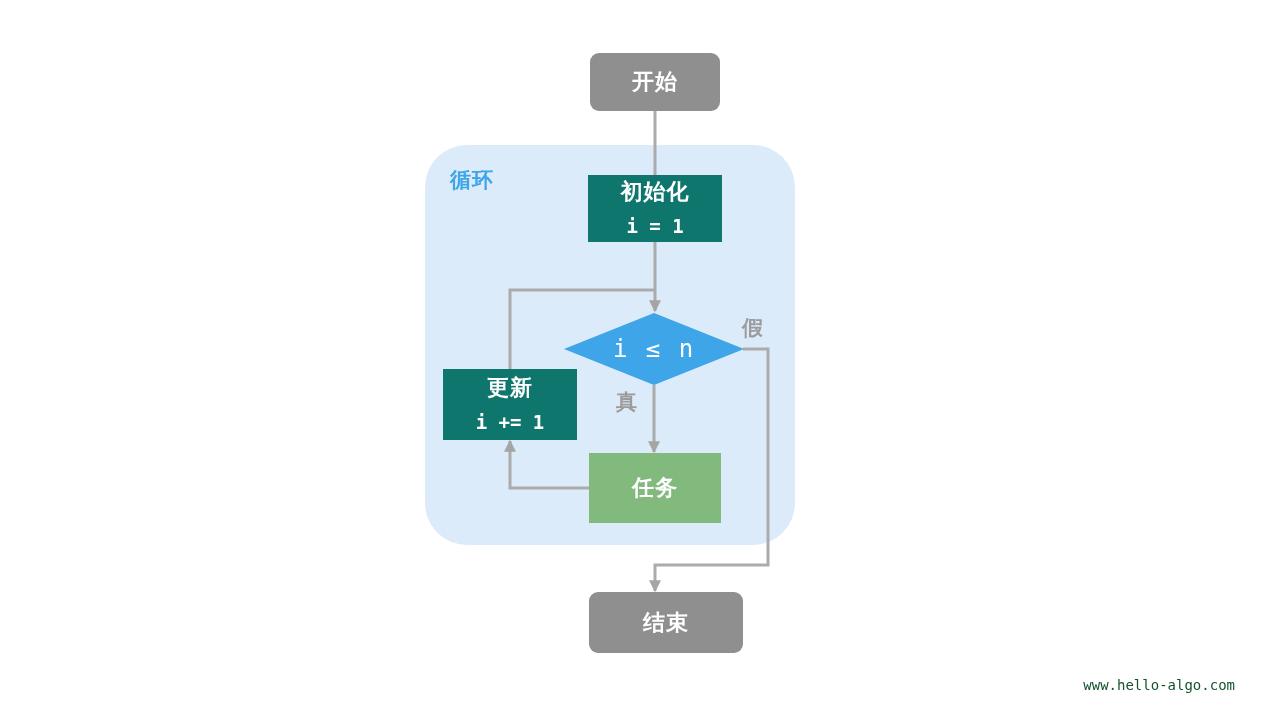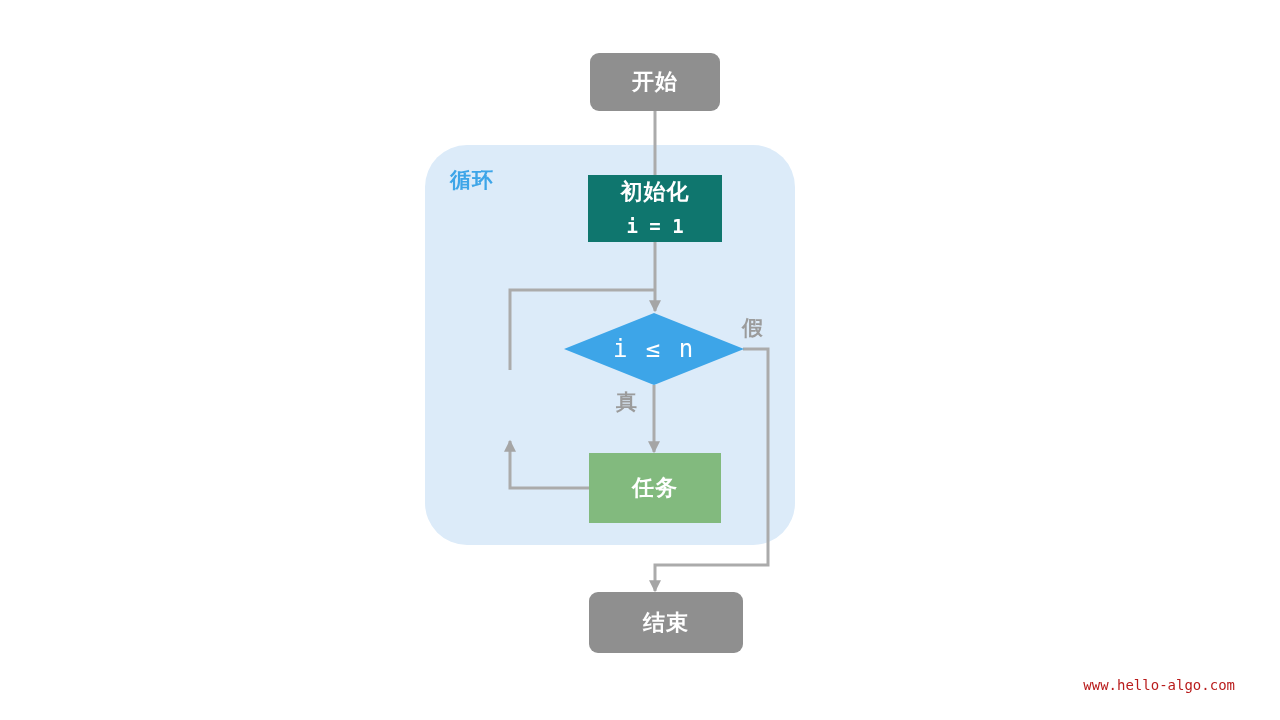--- a/index.html
+++ b/index.html
@@ -105,21 +105,21 @@
     letter-spacing: 1px;
   }
   .edge-label-false { left: 742px; top: 314px; }
   .edge-label-true  { left: 616px; top: 388px; }
   .watermark {
     position: absolute;
     right: 45px;
     top: 677px;
     font-family: "DejaVu Sans Mono", monospace;
     font-size: 14px;
-    color: #b91c1c;
+    color: #14532d;
   }
 </style>
 </head>
 <body>
 
 <div class="canvas">
 
   <div class="loop-container"></div>
   <span class="loop-label">循环</span>
 
@@ -152,20 +152,24 @@
     <span class="code-label">i = 1</span>
   </div>
 
   <div class="diamond">
     <svg width="180" height="72" viewBox="0 0 180 72" xmlns="http://www.w3.org/2000/svg">
       <polygon points="90,0 180,36 90,72 0,36" fill="#3da5e8"></polygon>
     </svg>
     <span class="cond-text">i ≤ n</span>
   </div>
 
+  <div class="node proc-blue node-update">
+    <span class="cn-label">更新</span>
+    <span class="code-label">i += 1</span>
+  </div>
 
   <div class="node proc-green node-task">
     <span class="cn-label">任务</span>
   </div>
 
   <div class="node terminal node-end">
     <span class="cn-label">结束</span>
   </div>
 
   <span class="edge-label edge-label-false">假</span>

